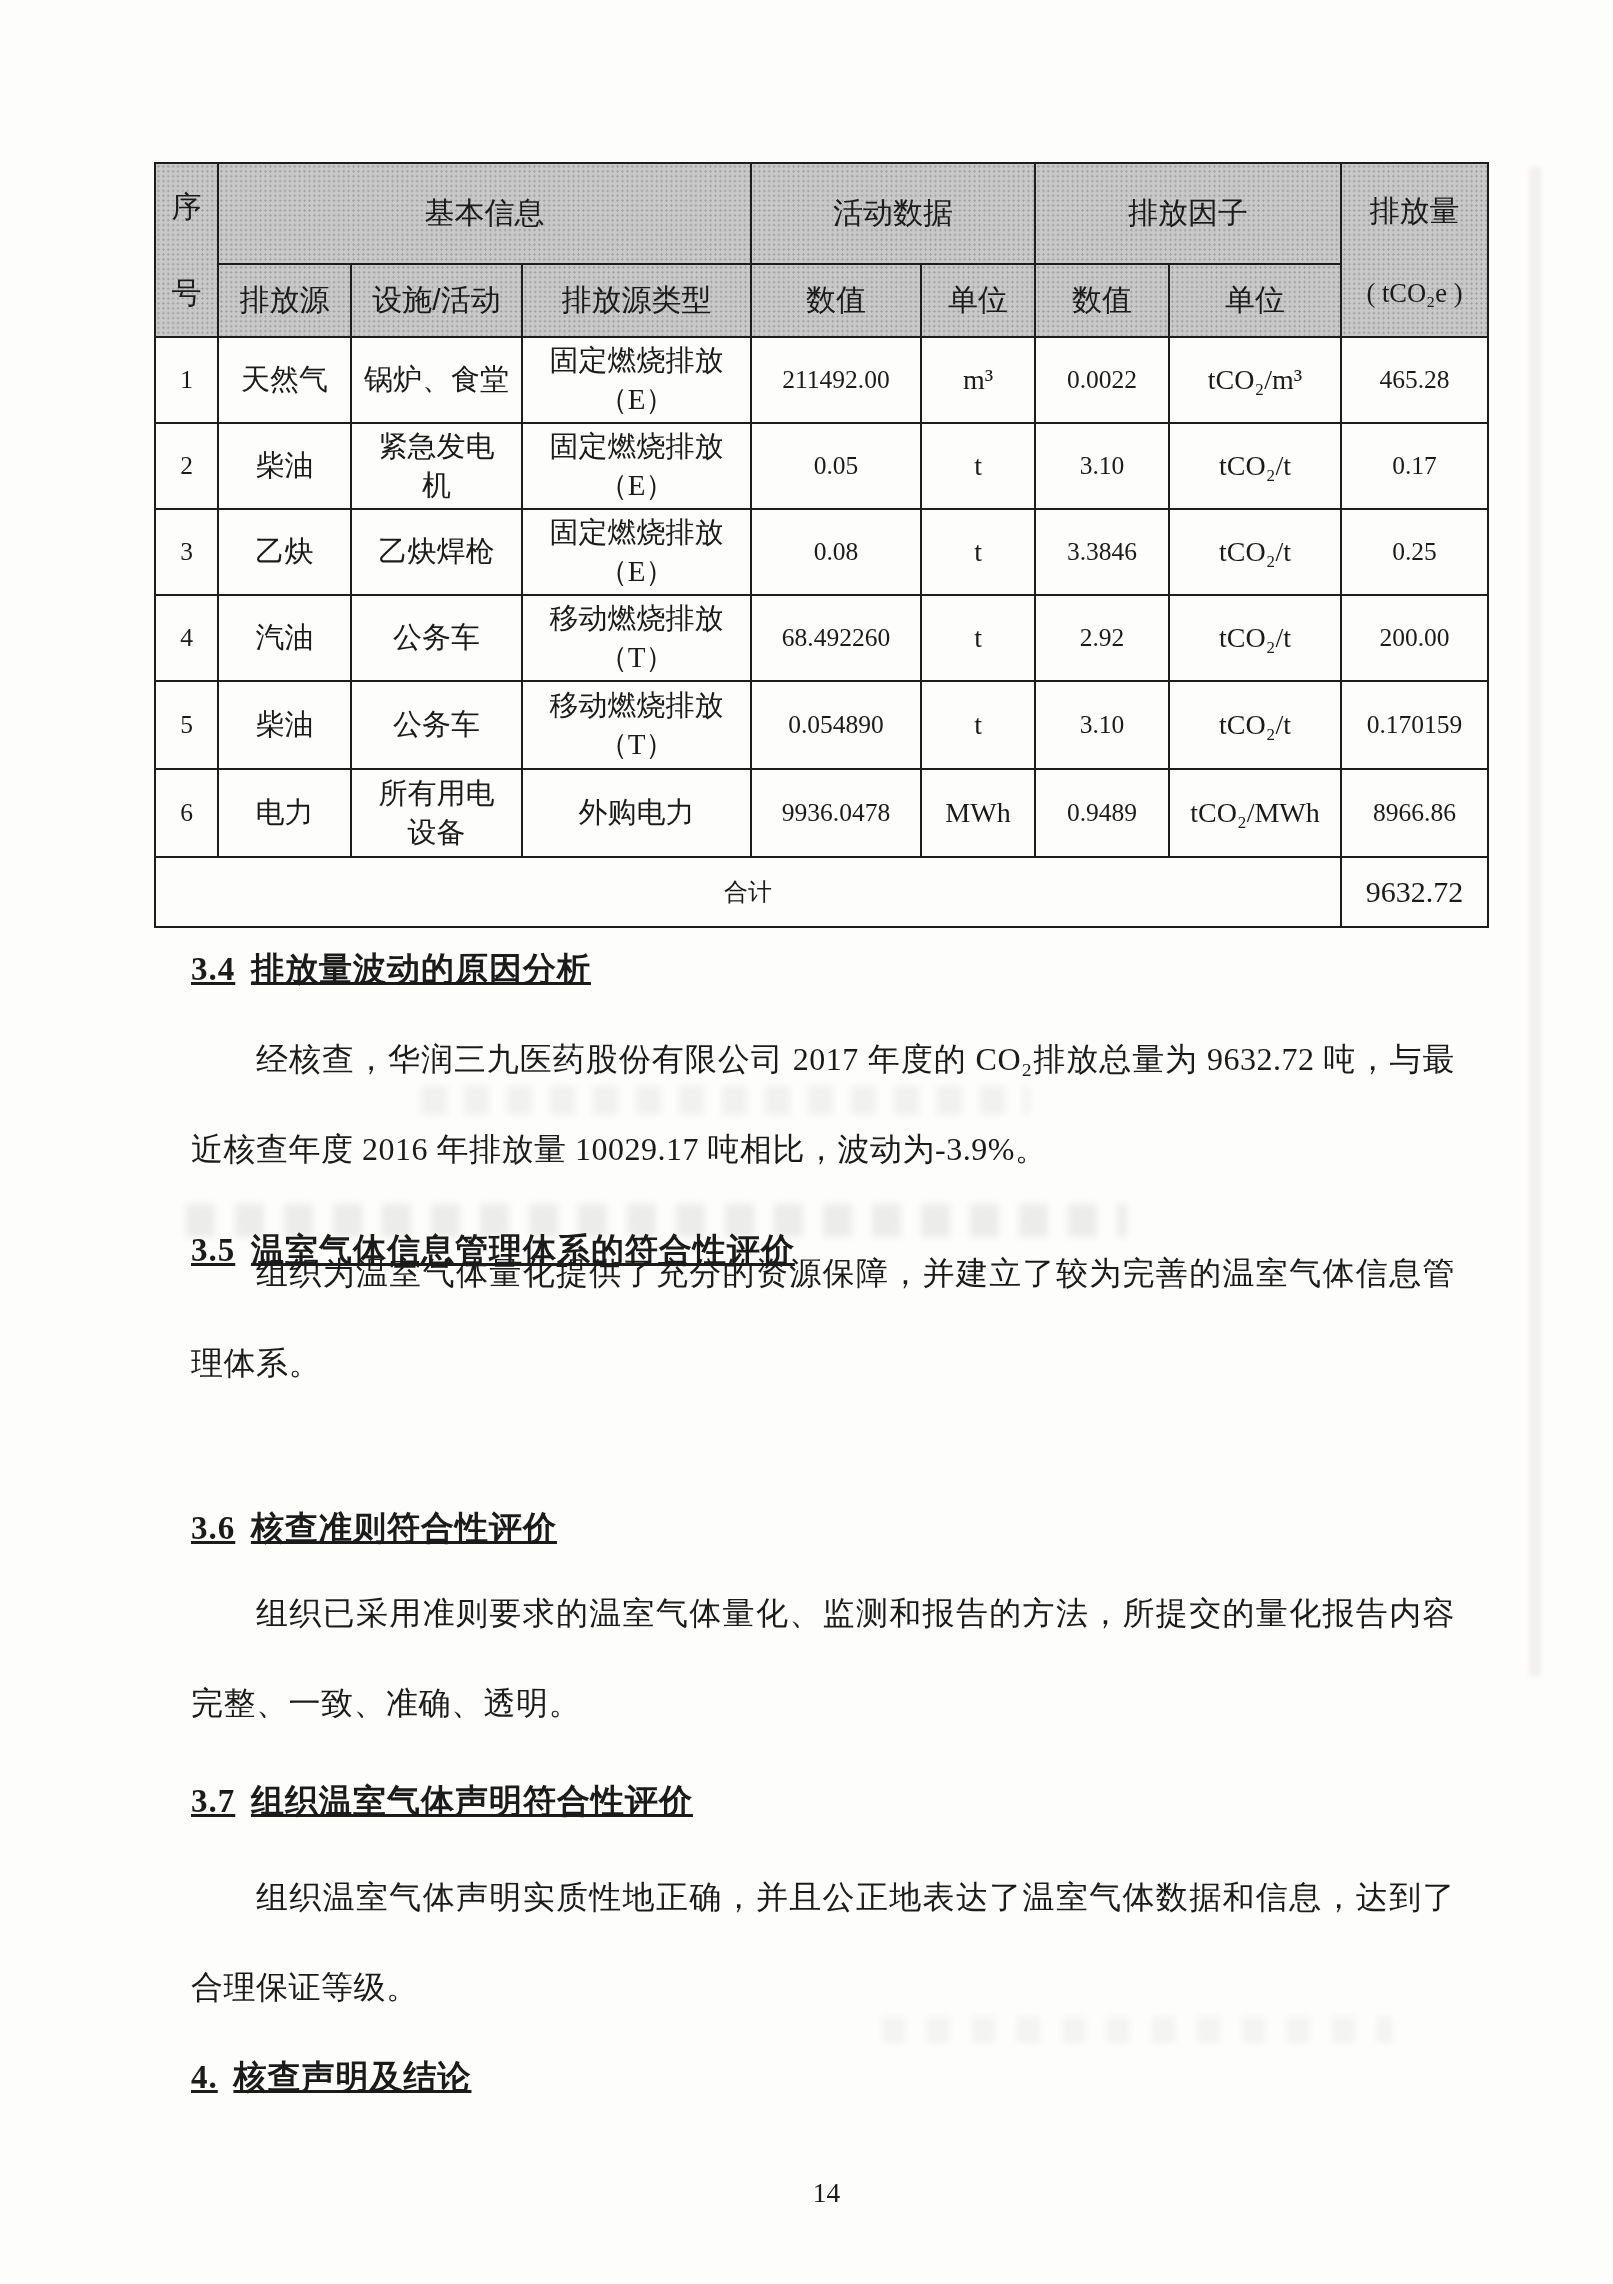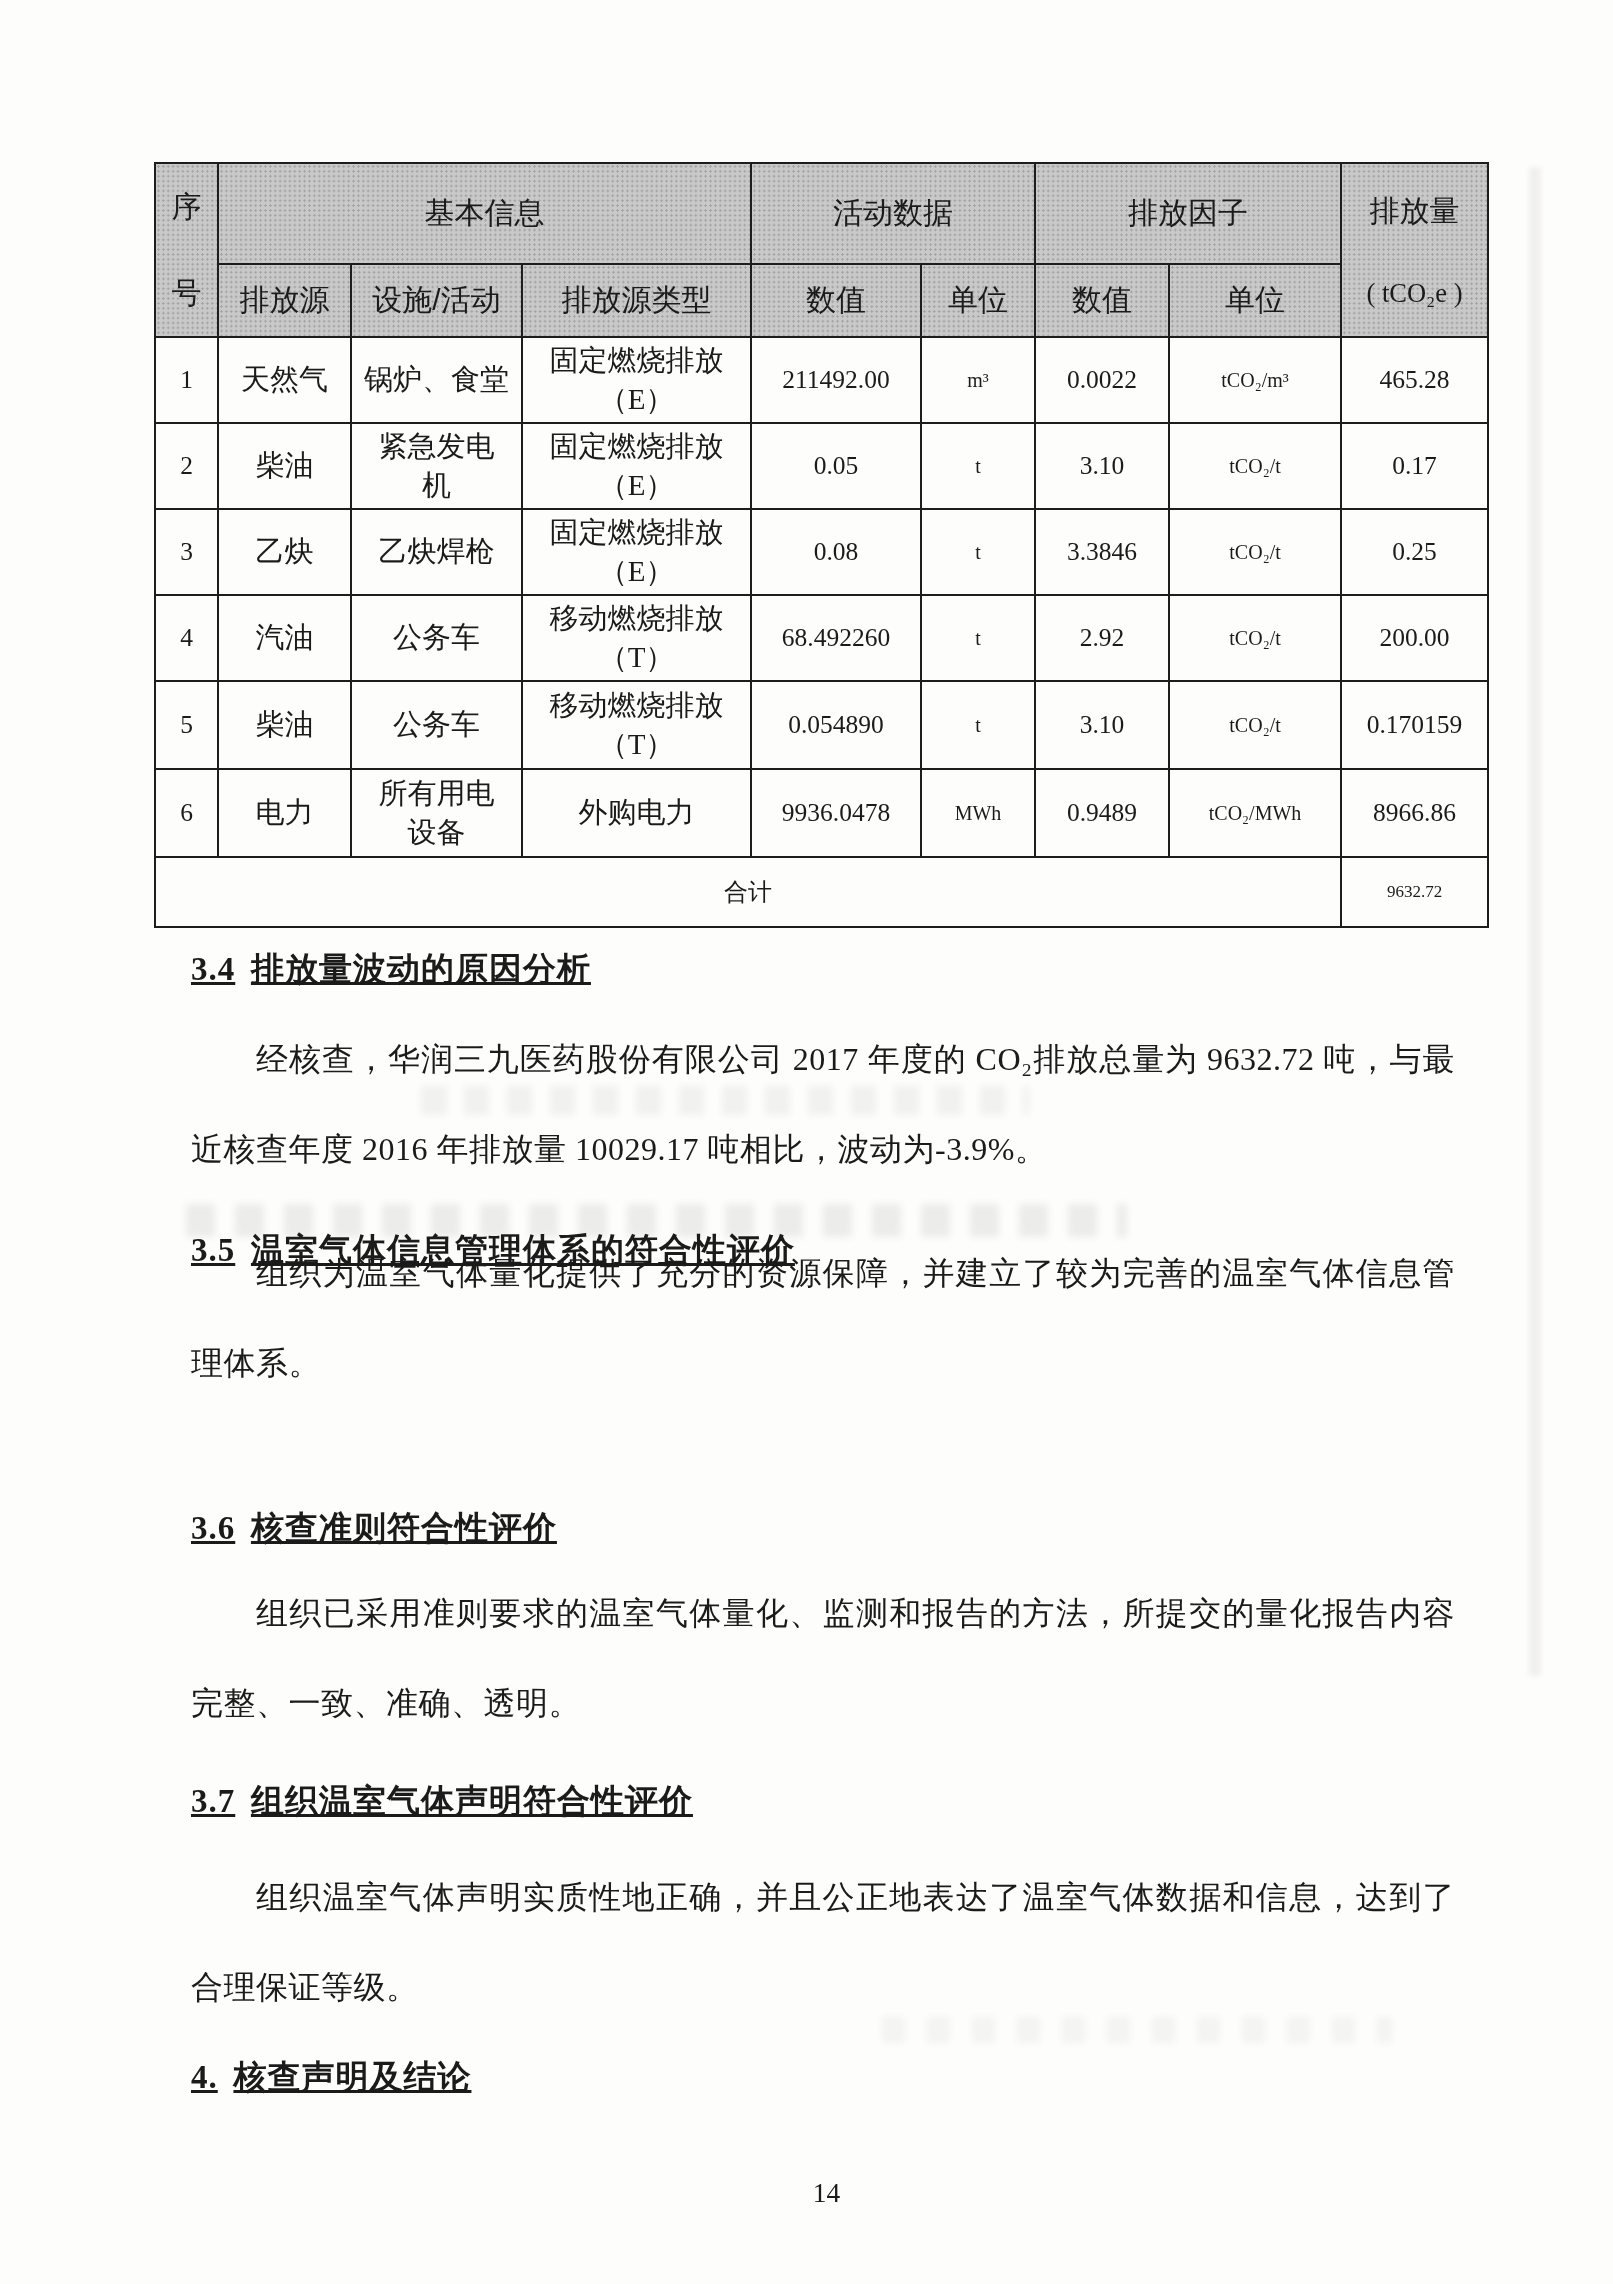--- a/index.html
+++ b/index.html
@@ -32,27 +32,27 @@
     font-family:"Liberation Sans", sans-serif;
     font-weight:normal;
     font-size:30px;
   }
   .hdr1{height:88px;}
   .hdr2{height:64px;padding-left:32px;}
   .stack span{display:block;line-height:86px;}
   .stack .unit-line{font-family:"Liberation Serif", serif;font-size:26.5px;line-height:78px;}
   td.zh{font-size:29px;line-height:1.35;}
   td.num{font-family:"Liberation Serif", serif;font-size:25.5px;}
-  td.unit{font-family:"Liberation Serif", serif;font-size:20px;border-radius:23px;}
+  td.unit{font-family:"Liberation Serif", serif;font-size:28px;border-radius:23px;}
   td.pre{white-space:pre-line;}
   tr.r{height:86px;}
   tr.r2{height:88px;}
   tr.total{height:70px;}
   td.total-label{font-size:24px;margin-top:20px;}
-  td.total-val{font-family:"Liberation Serif", serif;font-size:17px;}
+  td.total-val{font-family:"Liberation Serif", serif;font-size:30px;}
 
   
   .heading{
     position:absolute;left:191px;
     font-family:"Liberation Sans", sans-serif;
     font-weight:bold;font-size:33px;line-height:1.2;
     white-space:nowrap;
     letter-spacing:1px;
     text-decoration:underline;
   }

